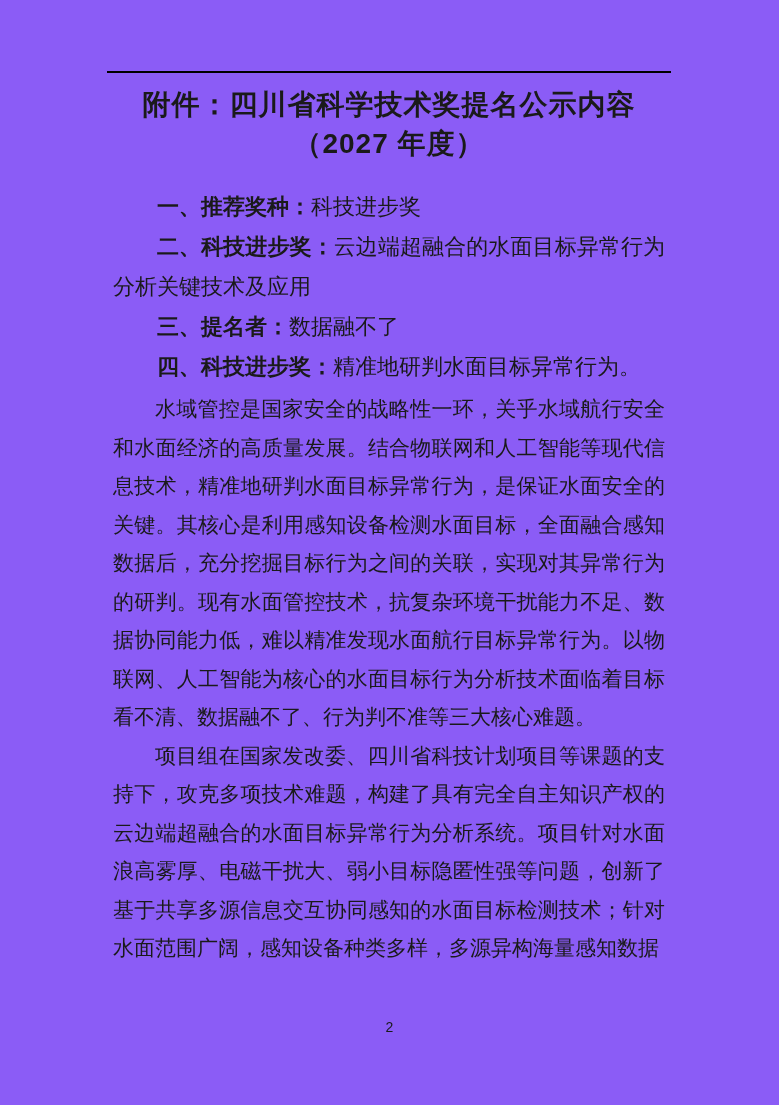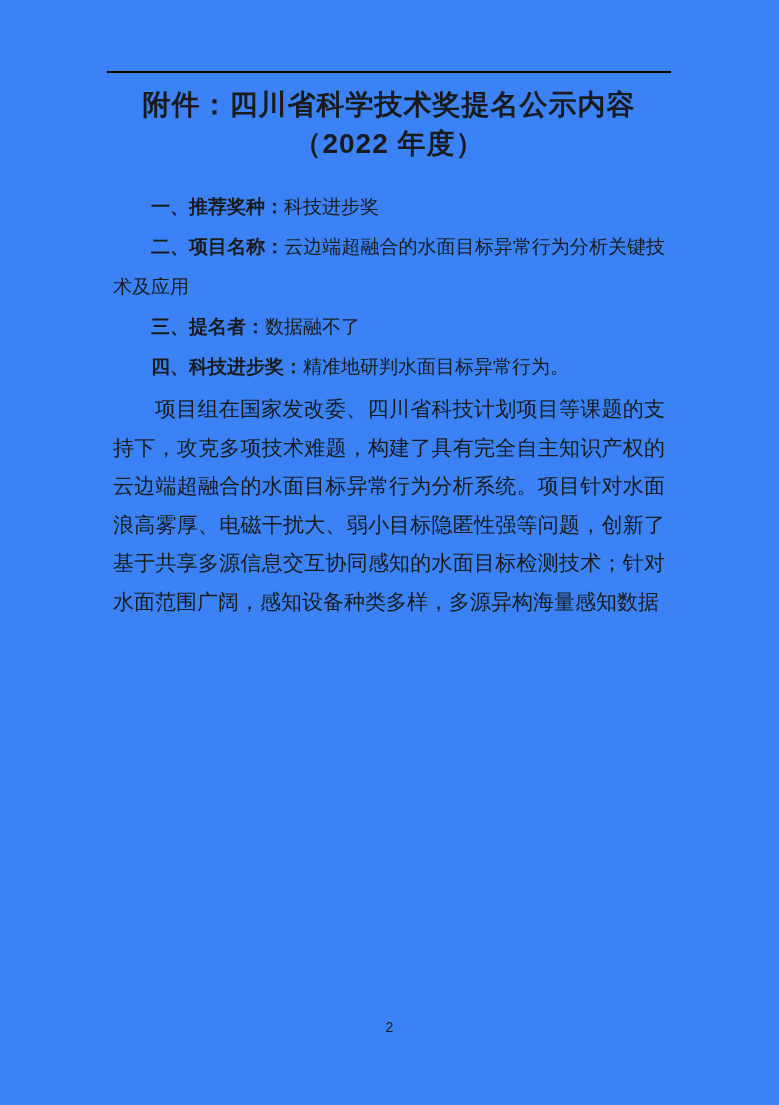--- a/index.html
+++ b/index.html
@@ -4,21 +4,21 @@
 <style>
   html, body {
     margin: 0;
     padding: 0;
     background: #ffffff;
   }
   .page {
     position: relative;
     width: 779px;
     height: 1105px;
-    background: #3b82f6;
+    background: #8b5cf6;
     color: #1a1a1a;
     font-family: "Liberation Sans", "DejaVu Sans", sans-serif;
     overflow: hidden;
   }
   .content {
     position: absolute;
     left: 113px;
     top: 71px;
     width: 552px;
   }
@@ -32,21 +32,21 @@
     margin: 12px 0 0 0;
     font-size: 28px;
     font-weight: bold;
     text-align: center;
     line-height: 39px;
     letter-spacing: 1px;
   }
   .title-line { display: block; }
   .sections {
     margin-top: 24px;
-    font-size: 19px;
+    font-size: 22px;
     line-height: 40px;
   }
   .section {
     margin: 0;
     text-indent: 2em;
     text-align: justify;
   }
   .section .label { font-weight: bold; }
   .body-text {
     margin-top: 3px;
@@ -72,30 +72,31 @@
 </head>
 <body>
 
 <div class="page">
   <div class="content">
 
     <hr class="top-rule">
 
     <h1 class="doc-title">
       <span class="title-line">附件：四川省科学技术奖提名公示内容</span>
-      <span class="title-line">（2022 年度）</span>
+      <span class="title-line">（2027 年度）</span>
     </h1>
 
     <div class="sections">
       <p class="section"><span class="label">一、推荐奖种：</span><span class="value">科技进步奖</span></p>
-      <p class="section"><span class="label">二、项目名称：</span><span class="value">云边端超融合的水面目标异常行为分析关键技术及应用</span></p>
+      <p class="section"><span class="label">二、科技进步奖：</span><span class="value">云边端超融合的水面目标异常行为分析关键技术及应用</span></p>
       <p class="section"><span class="label">三、提名者：</span><span class="value">数据融不了</span></p>
       <p class="section"><span class="label">四、科技进步奖：</span><span class="value">精准地研判水面目标异常行为。</span></p>
     </div>
 
     <div class="body-text">
+      <p class="para">水域管控是国家安全的战略性一环，关乎水域航行安全和水面经济的高质量发展。结合物联网和人工智能等现代信息技术，精准地研判水面目标异常行为，是保证水面安全的关键。其核心是利用感知设备检测水面目标，全面融合感知数据后，充分挖掘目标行为之间的关联，实现对其异常行为的研判。现有水面管控技术，抗复杂环境干扰能力不足、数据协同能力低，难以精准发现水面航行目标异常行为。以物联网、人工智能为核心的水面目标行为分析技术面临着目标看不清、数据融不了、行为判不准等三大核心难题。</p>
       <p class="para">项目组在国家发改委、四川省科技计划项目等课题的支持下，攻克多项技术难题，构建了具有完全自主知识产权的云边端超融合的水面目标异常行为分析系统。项目针对水面浪高雾厚、电磁干扰大、弱小目标隐匿性强等问题，创新了基于共享多源信息交互协同感知的水面目标检测技术；针对水面范围广阔，感知设备种类多样，多源异构海量感知数据</p>
     </div>
 
   </div>
 
   <div class="page-number">2</div>
 </div>
 
 </body></html>

